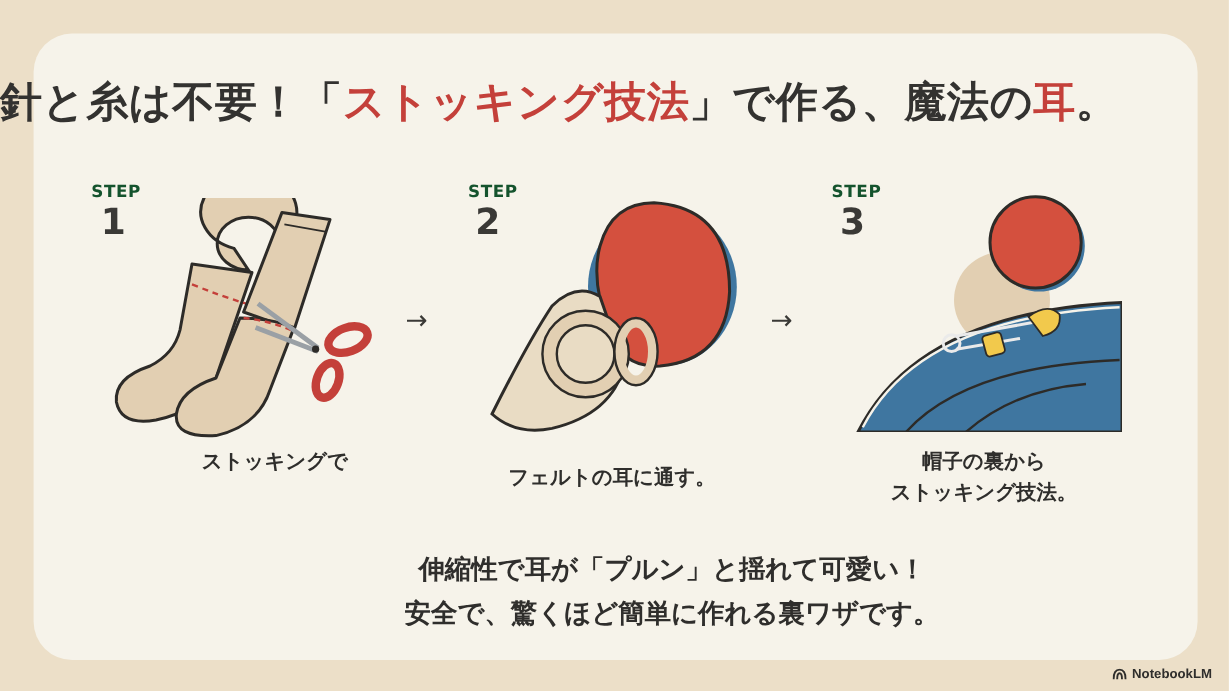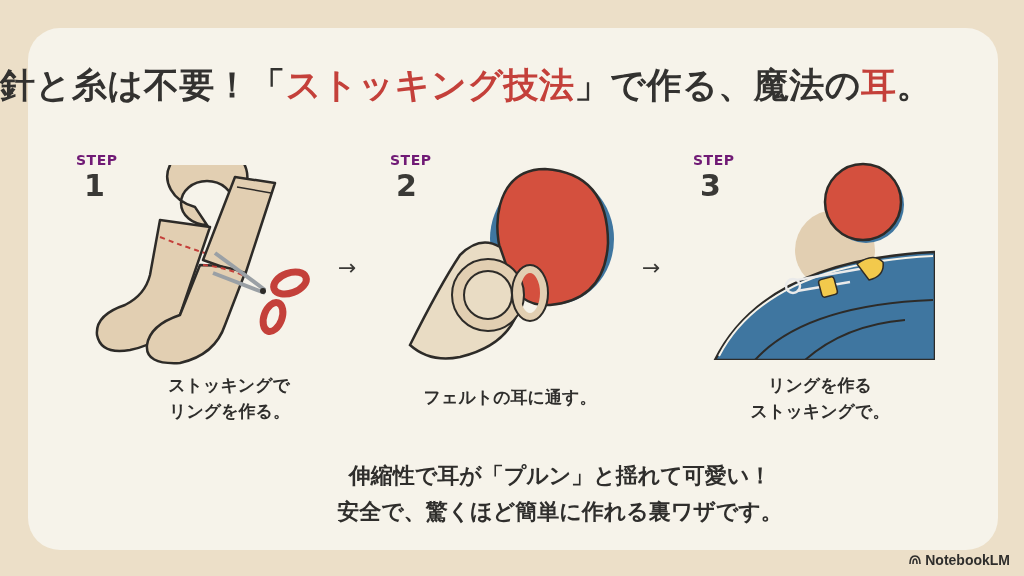--- a/index.html
+++ b/index.html
@@ -18,21 +18,21 @@
   .title {
     position: absolute; left: 0; top: 62px; width: 908px;
     text-align: left;
     font-size: 35px; font-weight: bold; color: #333230;
     letter-spacing: 0.5px;
     white-space: nowrap;
   }
   .title .accent { color: #c4403a; }
   .step-label {
     position: absolute;
-    font-size: 14px; font-weight: bold; color: #701a75;
+    font-size: 14px; font-weight: bold; color: #14532d;
     letter-spacing: 0.5px;
   }
   .step-num {
     position: absolute;
     font-size: 30px; font-weight: bold; color: #3a3936;
   }
   .illus { position: absolute; }
   .arrow {
     position: absolute; font-size: 22px; color: #3a3936;
   }
@@ -41,21 +41,21 @@
     font-size: 17px; font-weight: bold; color: #2f2e2c;
     line-height: 26px; white-space: nowrap;
   }
   .summary {
     position: absolute; left: 0; width: 1024px; text-align: center;
     font-size: 22px; font-weight: bold; color: #2f2e2c;
     line-height: 36px; white-space: nowrap; padding-left: 48px;
   }
   .brand {
     position: absolute; right: 14px; bottom: 8px;
-    font-size: 14px; font-weight: bold; color: #2f2e2c;
+    font-size: 11px; font-weight: bold; color: #2f2e2c;
     display: flex; align-items: center; gap: 4px;
     font-family: "Liberation Sans", sans-serif;
   }
 </style>
 </head>
 <body>
 
 <div class="card"></div>
 
 <div class="title">
@@ -120,28 +120,27 @@
 
   <circle cx="88" cy="126" r="7" fill="none" stroke="#eaeaea" stroke-width="2.5"></circle>
   <line x1="92" y1="120" x2="160" y2="108" stroke="#eaeaea" stroke-width="2.5"></line>
   <line x1="92" y1="131" x2="145" y2="122" stroke="#eaeaea" stroke-width="2.5"></line>
   <path d="M152 104 Q168 92 178 102 Q180 116 164 120 Z" fill="#f2c94c" stroke="#2d2b28" stroke-width="1.5"></path>
   <rect x="115" y="118" width="16" height="18" rx="3" fill="#f2c94c" stroke="#2d2b28" stroke-width="1.5" transform="rotate(-15 123 127)"></rect>
 </svg>
 
 <div class="caption" style="left:110px; top:372px; width:180px;text-align:right;">
   <div>ストッキングで</div>
-  <div>リングを作る。</div>
 </div>
 <div class="caption" style="left:400px; top:385px; width:220px;font-family:Liberation Serif, serif;">
   <div>フェルトの耳に通す。</div>
 </div>
 <div class="caption" style="left:720px; top:372px; width:200px;">
-  <div>リングを作る</div>
-  <div>ストッキングで。</div>
+  <div>帽子の裏から</div>
+  <div>ストッキング技法。</div>
 </div>
 
 <div class="summary" style="top:458px;">
   <div>伸縮性で耳が「プルン」と揺れて可愛い！</div>
   <div>安全で、驚くほど簡単に作れる裏ワザです。</div>
 </div>
 
 <div class="brand">
   <svg width="12" height="10" viewBox="0 0 12 10">
     <path d="M1 9 Q1 1 6 1 Q11 1 11 9" fill="none" stroke="#2f2e2c" stroke-width="1.6"></path>

